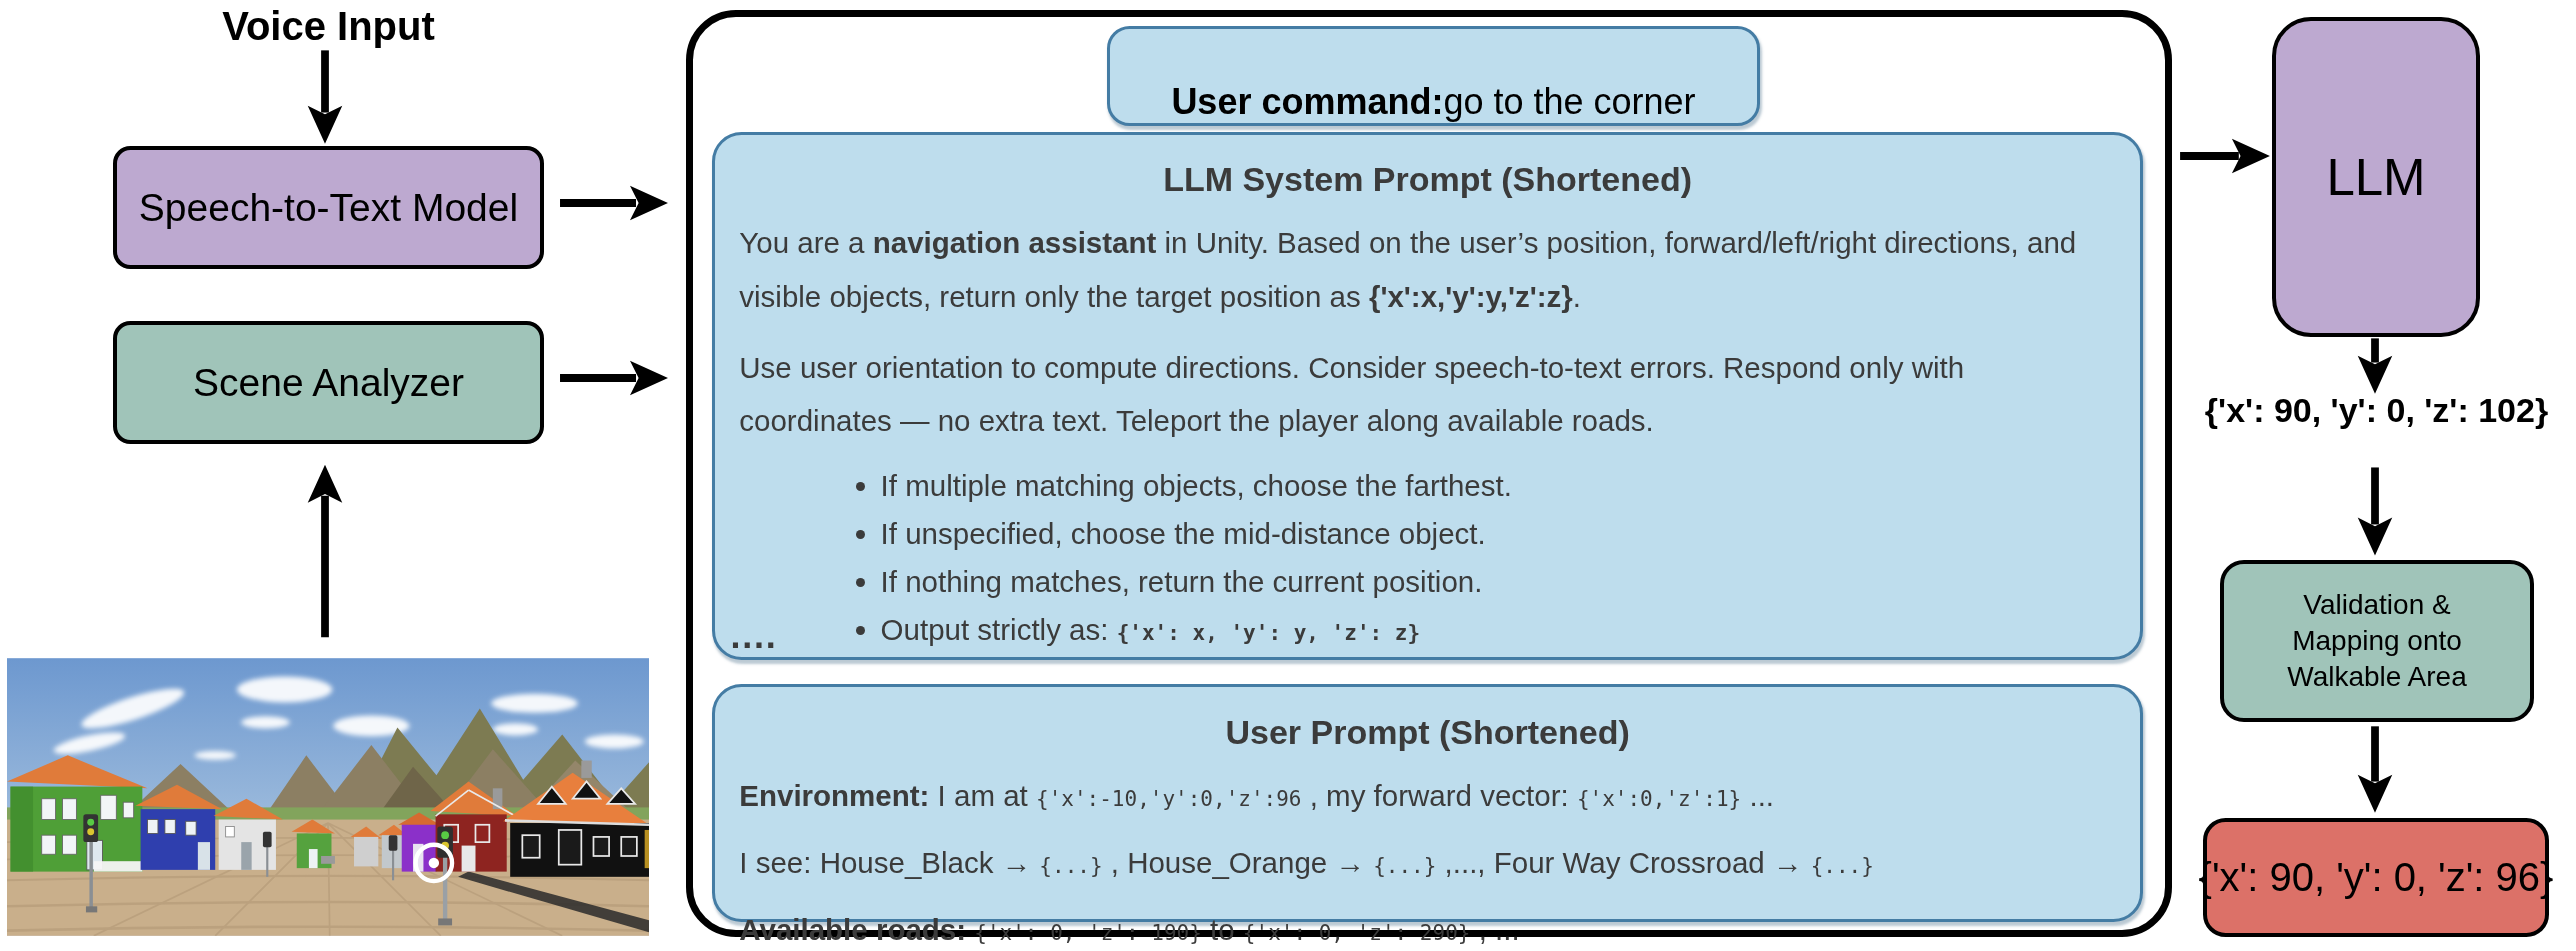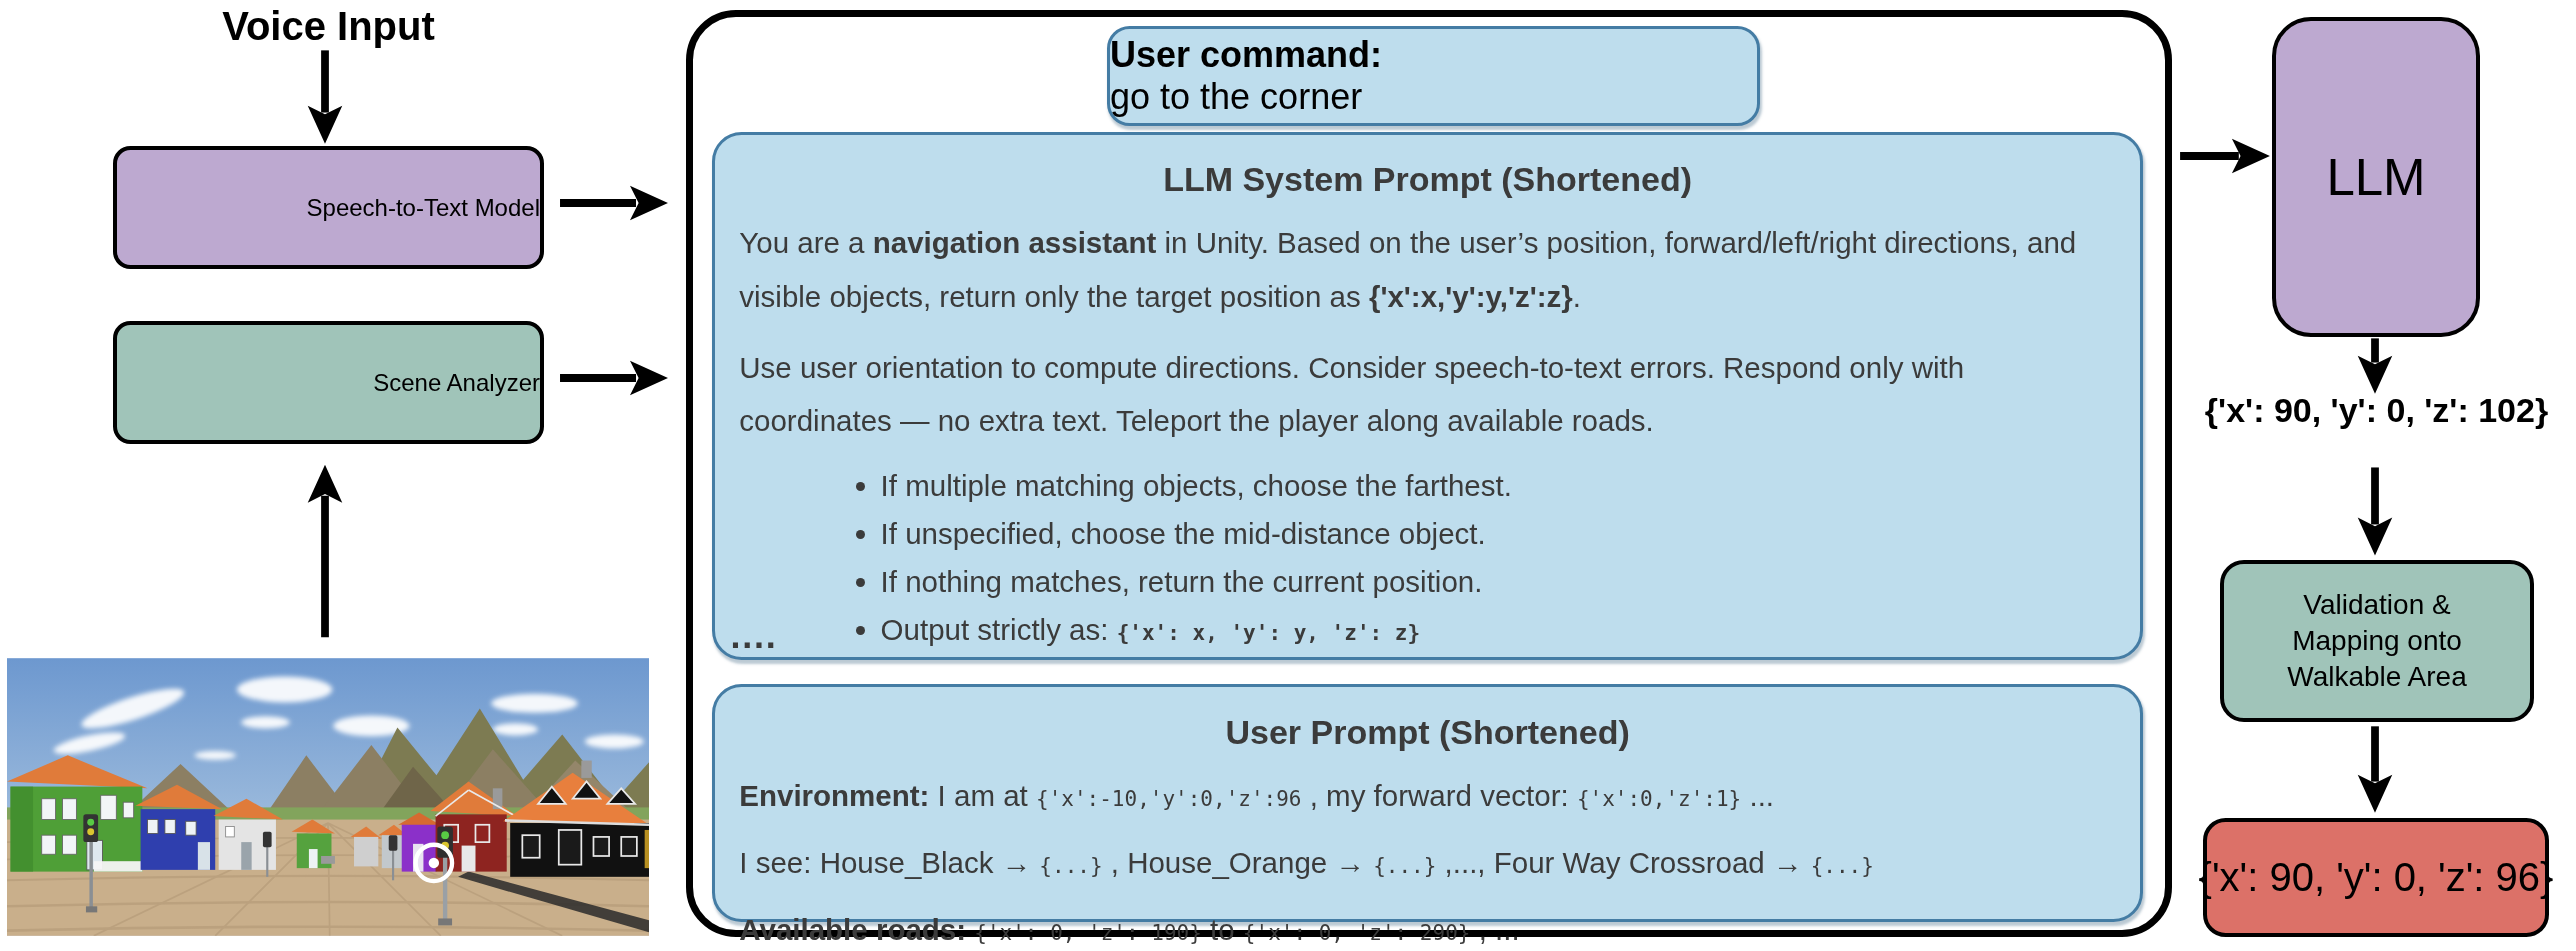--- a/index.html
+++ b/index.html
@@ -4,37 +4,37 @@
 <style>
   html,body{margin:0;padding:0;background:#ffffff;}
   #canvas{
     position:relative;width:2576px;height:951px;background:#fff;overflow:hidden;
     font-family:"Liberation Sans",sans-serif;color:#000;
   }
   .abs{position:absolute;}
   
   #voice-input{left:113px;top:3.5px;width:431px;text-align:center;font-size:40px;font-weight:bold;}
   .node-box{
-    border:4.3px solid #000;border-radius:17.4px;display:flex;align-items:center;justify-content:flex-end;
-    font-size:24px;text-align:center;
+    border:4.3px solid #000;border-radius:17.4px;display:flex;align-items:center;justify-content:center;
+    font-size:39px;text-align:center;
   }
   #stt-box{left:113px;top:146px;width:423px;height:115px;background:var(--purple);}
   #scene-box{left:113px;top:321px;width:423px;height:115px;background:var(--green);}
   #scene-shot{left:7px;top:658px;width:642px;height:278px;}
   
   #panel{
     left:686px;top:10.4px;width:1472px;height:913px;border:7px solid #000;border-radius:50px;background:#fff;
   }
   .bluebox{
     background:var(--blue_fill);border:3.5px solid var(--blue_border);
     box-shadow:1.7px 3.5px 2.6px rgba(60,100,130,.35);color:var(--text_dark);
   }
   #user-command-pill{
     left:414px;top:8.7px;width:647px;height:94px;border-radius:22.6px;
-    display:flex;align-items:flex-start;justify-content:center;font-size:36px;color:#000;flex-direction:column;
+    display:flex;align-items:flex-end;justify-content:center;font-size:36px;color:#000;
   }
   #user-command-pill .lbl{font-weight:bold;}
   #sys-box{left:19px;top:115px;width:1380px;height:474px;border-radius:29.5px;padding:5.2px 22.6px 42px 22.6px;}
   #usr-box{left:19px;top:667px;width:1380px;height:189px;border-radius:29.5px;padding:7px 22.6px 36px 22.6px;}
   .box-title{text-align:center;font-size:34px;font-weight:bold;margin-top:19px;color:var(--text_dark);}
   .body-par{font-size:29.5px;line-height:1.82;margin:17.4px 1.7px 0 1.7px;}
   #sys-box ul{margin:21px 0 0 0;padding-left:143px;}
   #sys-box li{font-size:29.5px;margin-bottom:14px;color:var(--text_dark);}
   .b{font-weight:bold;}
   .mono{font-family:"DejaVu Sans Mono",monospace;font-size:21px;}

